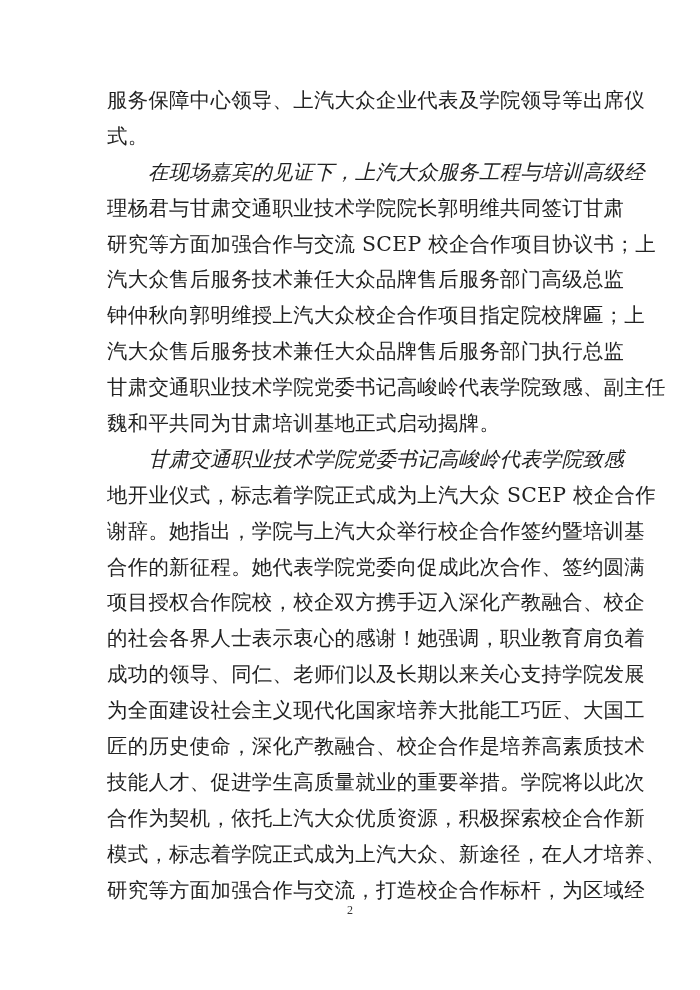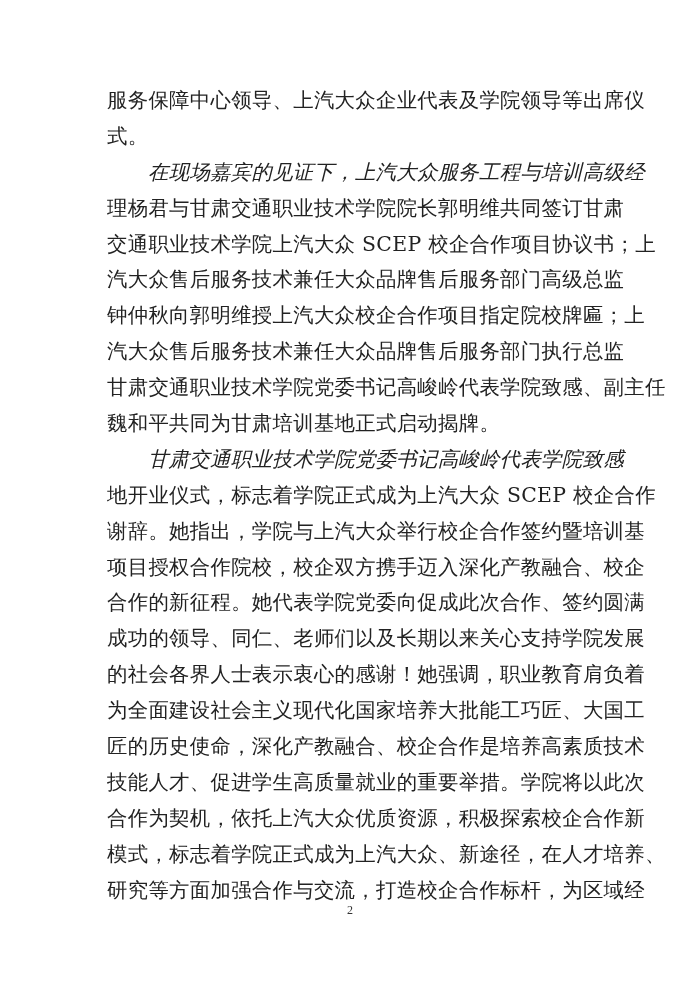--- a/index.html
+++ b/index.html
@@ -16,33 +16,33 @@
 </style>
 </head>
 <body>
 
 <div class="page">
   <div class="body-text" id="body-text">
       <div class="line">服务保障中心领导、上汽大众企业代表及学院领导等出席仪</div>
       <div class="line last">式。</div>
       <div class="line indent">在现场嘉宾的见证下，上汽大众服务工程与培训高级经</div>
       <div class="line">理杨君与甘肃交通职业技术学院院长郭明维共同签订甘肃</div>
-      <div class="line">交通职业技术学院上汽大众 SCEP 校企合作项目协议书；上</div>
+      <div class="line">研究等方面加强合作与交流 SCEP 校企合作项目协议书；上</div>
       <div class="line">汽大众售后服务技术兼任大众品牌售后服务部门高级总监</div>
       <div class="line">钟仲秋向郭明维授上汽大众校企合作项目指定院校牌匾；上</div>
       <div class="line">汽大众售后服务技术兼任大众品牌售后服务部门执行总监</div>
       <div class="line">甘肃交通职业技术学院党委书记高峻岭代表学院致感、副主任</div>
       <div class="line last">魏和平共同为甘肃培训基地正式启动揭牌。</div>
       <div class="line indent">甘肃交通职业技术学院党委书记高峻岭代表学院致感</div>
       <div class="line">地开业仪式，标志着学院正式成为上汽大众 SCEP 校企合作</div>
       <div class="line">谢辞。她指出，学院与上汽大众举行校企合作签约暨培训基</div>
+      <div class="line">合作的新征程。她代表学院党委向促成此次合作、签约圆满</div>
       <div class="line">项目授权合作院校，校企双方携手迈入深化产教融合、校企</div>
-      <div class="line">合作的新征程。她代表学院党委向促成此次合作、签约圆满</div>
+      <div class="line">的社会各界人士表示衷心的感谢！她强调，职业教育肩负着</div>
       <div class="line">成功的领导、同仁、老师们以及长期以来关心支持学院发展</div>
-      <div class="line">的社会各界人士表示衷心的感谢！她强调，职业教育肩负着</div>
       <div class="line">为全面建设社会主义现代化国家培养大批能工巧匠、大国工</div>
       <div class="line">匠的历史使命，深化产教融合、校企合作是培养高素质技术</div>
       <div class="line">技能人才、促进学生高质量就业的重要举措。学院将以此次</div>
       <div class="line">合作为契机，依托上汽大众优质资源，积极探索校企合作新</div>
       <div class="line">模式，标志着学院正式成为上汽大众、新途径，在人才培养、</div>
       <div class="line">研究等方面加强合作与交流，打造校企合作标杆，为区域经</div>
     </div>
   <div class="page-number">2</div>
 </div>
 

